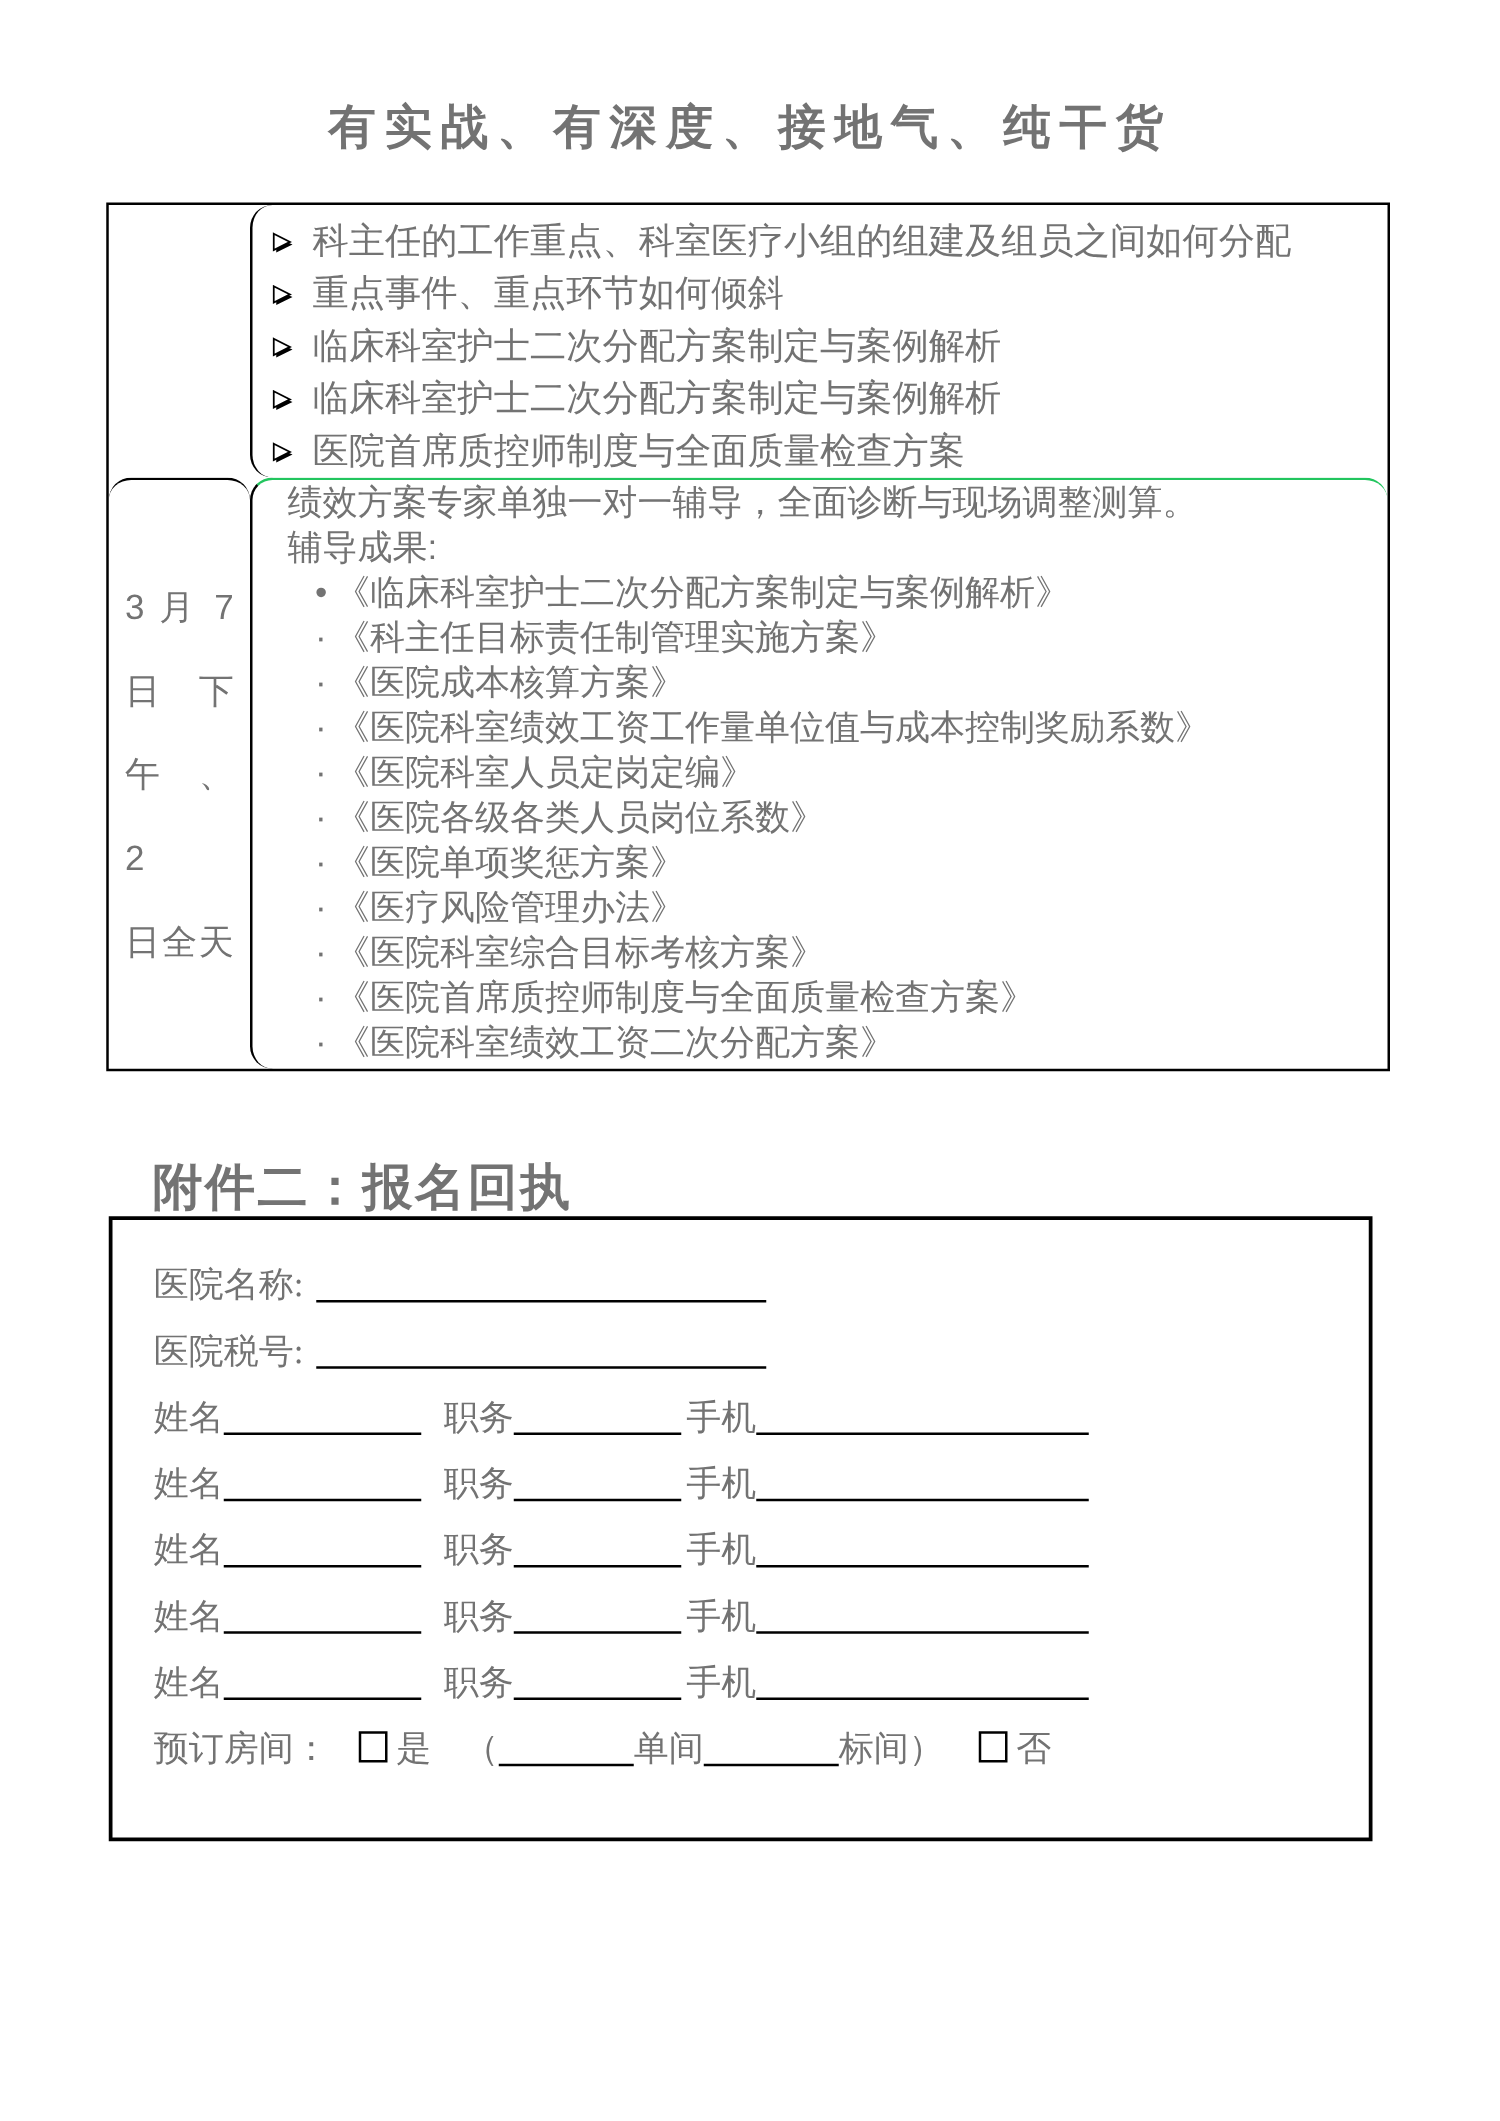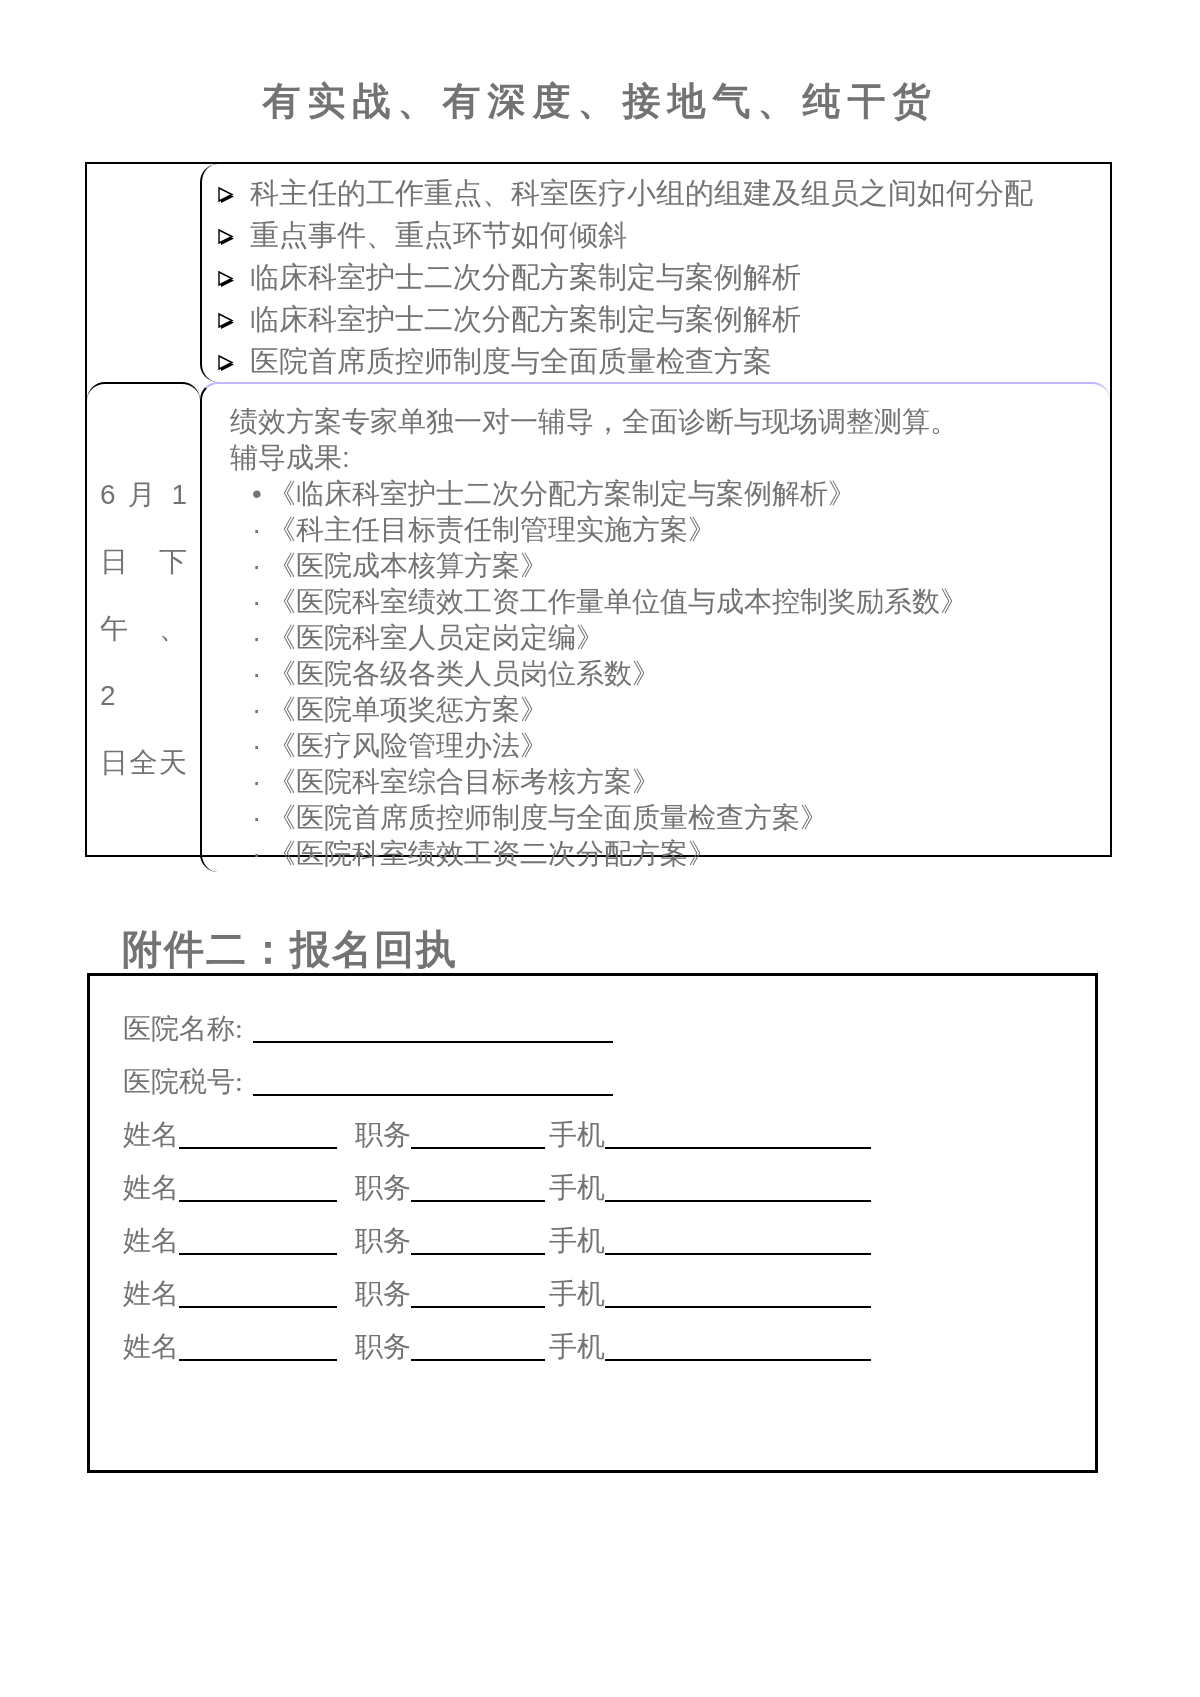--- a/index.html
+++ b/index.html
@@ -15,21 +15,21 @@
   }
   
   .program-table{
     position:absolute;left:85px;top:162px;width:1027px;height:695px;
     border:2px solid #000;box-sizing:border-box;
     display:grid;grid-template-columns:113px 1fr;grid-template-rows:218px 1fr;
   }
   .cell{box-sizing:border-box;border-radius:18px;}
   .c-r1c2{border-left:2px solid #000;padding:8px 8px 0 14px;}
   .c-r2c1{border-top:2px solid #000;display:flex;flex-direction:column;justify-content:center;padding:0 13px;}
-  .c-r2c2{border-left:2px solid #000;border-top:2px solid #c4b5fd;padding:20px 14px 0 28px;}
+  .c-r2c2{border-left:2px solid #000;border-top:2px solid #22c55e;padding:0 14px 0 28px;}
   .bullet-line{font-size:29px;line-height:42px;white-space:nowrap;}
   .arrow{display:inline-block;width:20px;height:20px;margin-right:14px;vertical-align:-2px;}
   .date-line{font-size:28px;line-height:67px;text-align:justify;text-align-last:justify;}
   .r2-line{font-size:28px;line-height:36px;white-space:nowrap;}
   .result-item{padding-left:22px;}
   .dot{display:inline-block;width:16px;}
   
   .attachment-heading{
     position:absolute;left:122px;top:922px;font-size:40px;font-weight:700;letter-spacing:2px;
   }
@@ -91,21 +91,21 @@
       </div>
       <div class="bullet-line">
         <svg class="arrow" viewBox="0 0 20 20">
             <polygon points="5,6 18,11.5 5,18" fill="#000"></polygon>
             <polygon points="3,3 16,9.5 3,16" fill="#fff" stroke="#000" stroke-width="1.4"></polygon>
           </svg><span>医院首席质控师制度与全面质量检查方案</span>
       </div>
     </div>
 
     <div class="cell c-r2c1">
-      <div class="date-line">6 月 1</div>
+      <div class="date-line">3 月 7</div>
       <div class="date-line">日 下</div>
       <div class="date-line">午 、 2</div>
       <div class="date-line">日全天</div>
     </div>
 
     <div class="cell c-r2c2">
       <div class="r2-line">绩效方案专家单独一对一辅导，全面诊断与现场调整测算。</div>
       <div class="r2-line">辅导成果:</div>
       <div class="r2-line result-item"><span class="dot">•</span><span>《临床科室护士二次分配方案制定与案例解析》</span></div>
       <div class="r2-line result-item"><span class="dot">·</span><span>《科主任目标责任制管理实施方案》</span></div>
@@ -140,15 +140,18 @@
     <div class="f-row">
       <span>姓名</span><span class="uline w158"></span><span>职务</span><span class="uline w134"></span><span>手机</span><span class="uline w266"></span>
     </div>
     <div class="f-row">
       <span>姓名</span><span class="uline w158"></span><span>职务</span><span class="uline w134"></span><span>手机</span><span class="uline w266"></span>
     </div>
     <div class="f-row">
       <span>姓名</span><span class="uline w158"></span><span>职务</span><span class="uline w134"></span><span>手机</span><span class="uline w266"></span>
     </div>
 
+    <div class="f-row">
+      <span>预订房间：</span><span class="cbox gap24"></span><span>是</span><span class="gap26">（</span><span class="uline w108"></span><span>单间</span><span class="uline w108"></span><span>标间</span><span>）</span><span class="cbox gap28"></span><span>否</span>
+    </div>
   </div>
 
 </div>
 
 </body></html>

